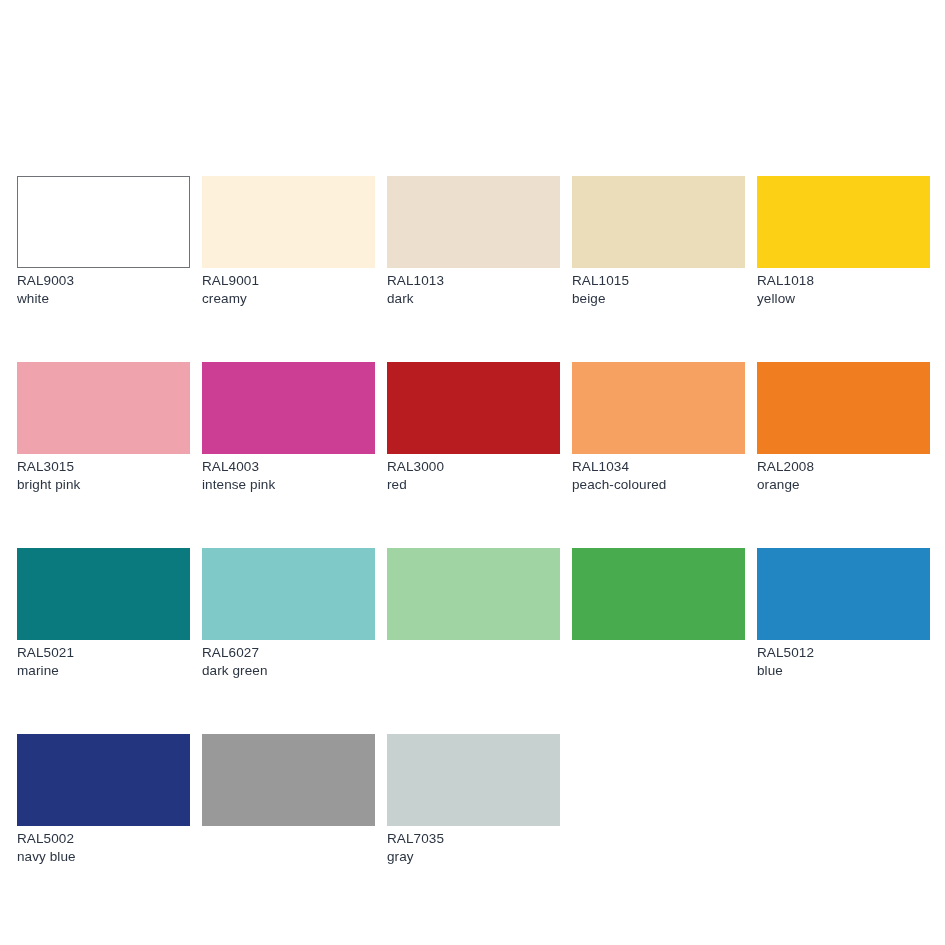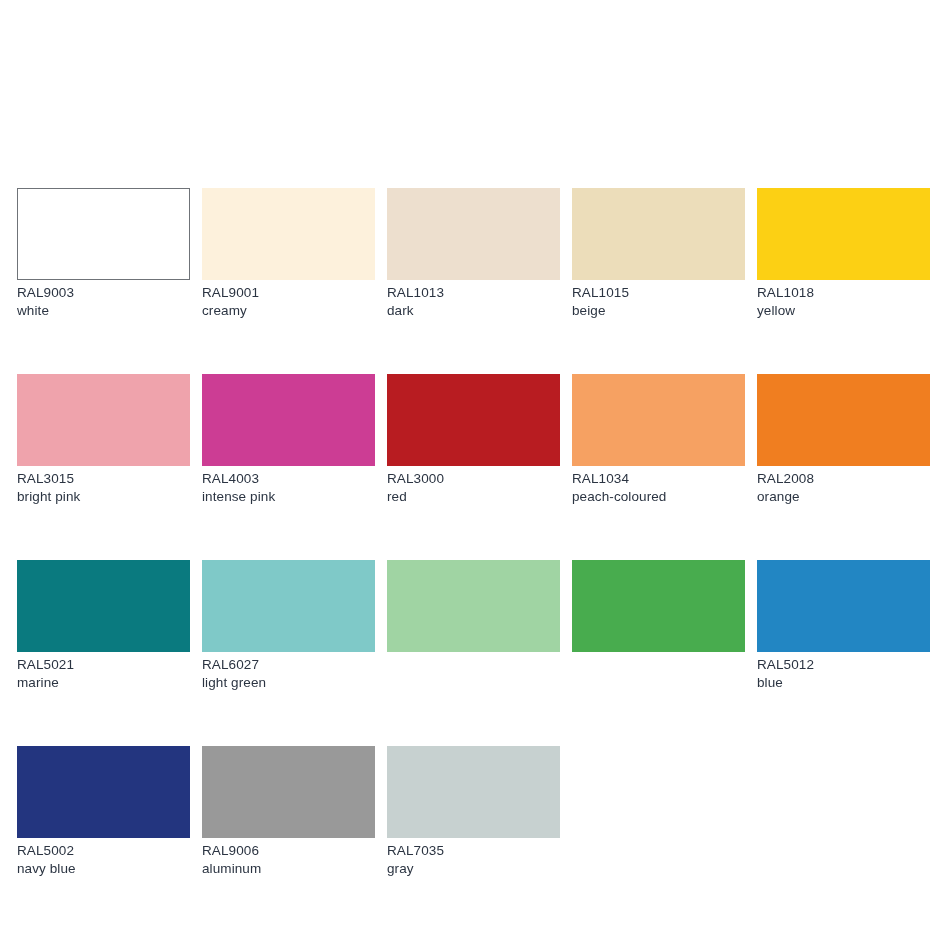--- a/index.html
+++ b/index.html
@@ -20,21 +20,21 @@
     position: relative;
     width: 945px;
     height: 945px;
     background: #ffffff;
     box-sizing: border-box;
   }
 
   #swatch-grid {
     position: absolute;
     left: 17px;
-    top: 188px;
+    top: 176px;
     width: 906px;
     display: grid;
     grid-template-columns: repeat(5, 173px);
     column-gap: 12px;
     row-gap: 55px;
   }
 
   .swatch-cell {
     width: 173px;
     display: block;
@@ -154,21 +154,21 @@
         <div class="swatch-chip" style="background-color: rgb(10, 122, 127);"></div>
         <div class="swatch-labels">
           <span class="swatch-code">RAL5021</span>
           <span class="swatch-name">marine</span>
         </div>
       </div>
       <div class="swatch-cell">
         <div class="swatch-chip" style="background-color: rgb(127, 201, 200);"></div>
         <div class="swatch-labels">
           <span class="swatch-code">RAL6027</span>
-          <span class="swatch-name">light green</span>
+          <span class="swatch-name">dark green</span>
         </div>
       </div>
       <div class="swatch-cell">
         <div class="swatch-chip" style="background-color: rgb(160, 212, 163);"></div>
       </div>
       <div class="swatch-cell">
         <div class="swatch-chip" style="background-color: rgb(72, 172, 78);"></div>
       </div>
       <div class="swatch-cell">
         <div class="swatch-chip" style="background-color: rgb(34, 134, 195);"></div>
@@ -179,24 +179,20 @@
       </div>
       <div class="swatch-cell">
         <div class="swatch-chip" style="background-color: rgb(35, 53, 127);"></div>
         <div class="swatch-labels">
           <span class="swatch-code">RAL5002</span>
           <span class="swatch-name">navy blue</span>
         </div>
       </div>
       <div class="swatch-cell">
         <div class="swatch-chip" style="background-color: rgb(153, 153, 153);"></div>
-        <div class="swatch-labels">
-          <span class="swatch-code">RAL9006</span>
-          <span class="swatch-name">aluminum</span>
-        </div>
       </div>
       <div class="swatch-cell">
         <div class="swatch-chip" style="background-color: rgb(199, 209, 208);"></div>
         <div class="swatch-labels">
           <span class="swatch-code">RAL7035</span>
           <span class="swatch-name">gray</span>
         </div>
       </div>
     </div>
 </div>

